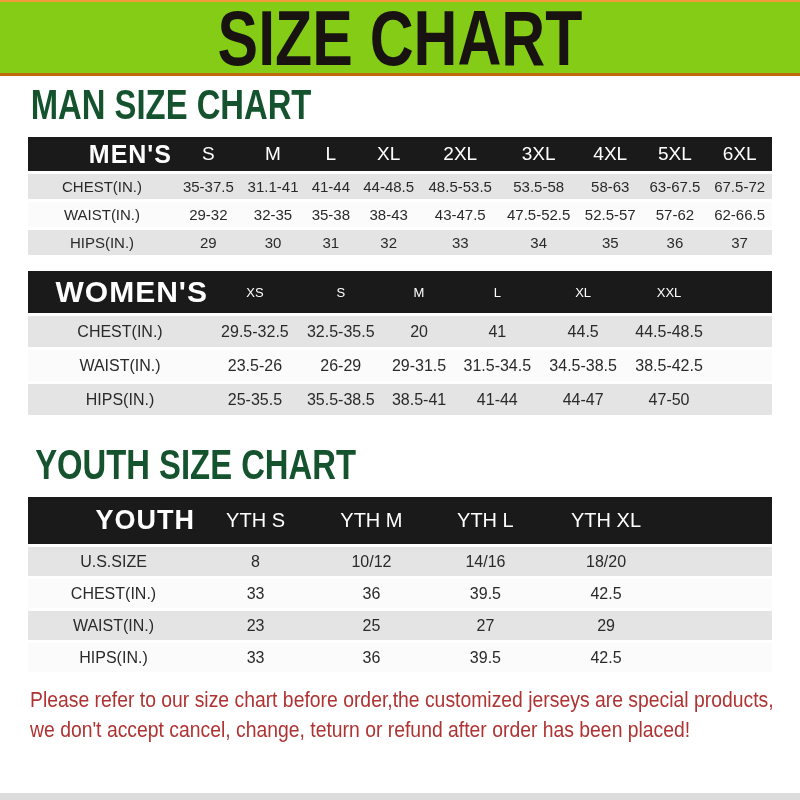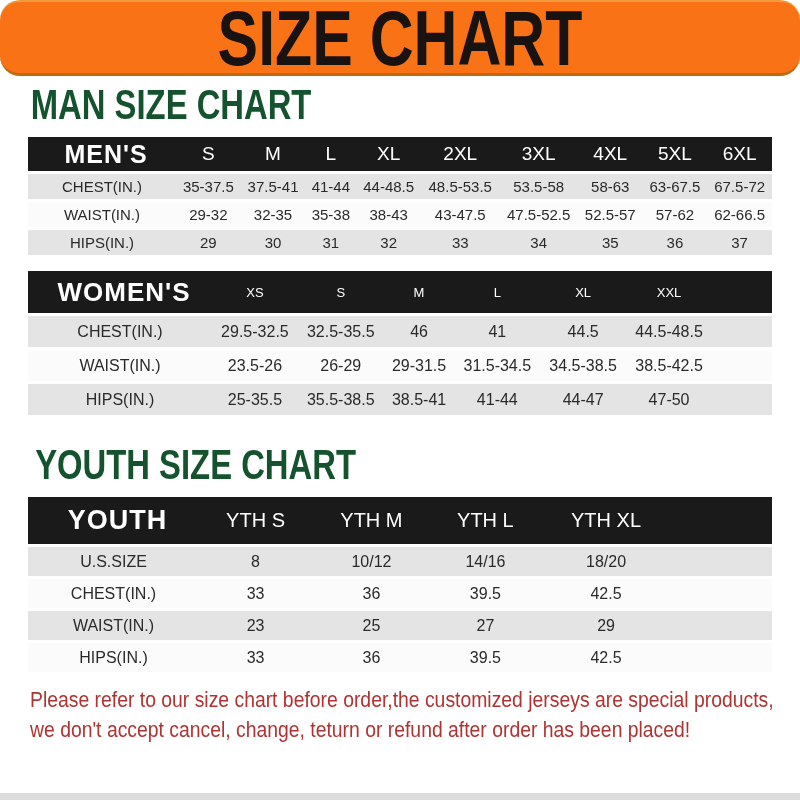--- a/index.html
+++ b/index.html
@@ -6,24 +6,24 @@
   body {
     width:800px; height:800px; position:relative; overflow:hidden;
     background:#ffffff;
     font-family:"Liberation Sans", sans-serif;
     -webkit-font-smoothing:antialiased;
   }
 
   
   .banner {
     height:76px; width:100%; box-sizing:border-box;
-    background:#f97316;
+    background:#84cc16;
     border-top:2px solid #F09A3C;
     border-bottom:3px solid #C06A0D;
-    display:flex; align-items:center; justify-content:center;border-radius:20px;
+    display:flex; align-items:center; justify-content:center;
   }
   .banner-title {
     display:inline-block;
     font-size:76px; font-weight:bold; color:#181310;
     line-height:70px; letter-spacing:0px; white-space:nowrap;
     transform:scale(0.80,1.02); transform-origin:50% 50%;
   }
 
   
   .section-heading {
@@ -44,33 +44,33 @@
     border-collapse:separate; border-spacing:0 3px;
     table-layout:auto;
   }
   .size-table th, .size-table td {
     padding:2px 4px; text-align:center; white-space:nowrap;
   }
   .size-table thead th {
     background:#1A1A1A; color:#ffffff; font-weight:normal;
   }
   .size-table thead th.group-label {
-    text-align:center; padding-left:12px; font-weight:bold; letter-spacing:1px;
+    text-align:right; padding-left:12px; font-weight:bold; letter-spacing:1px;
   }
   .size-table tbody td { color:#2a2a2a; }
   .size-table tbody tr:nth-child(odd)  td { background:#E5E4E4; }
   .size-table tbody tr:nth-child(even) td { background:#FBFBFB; }
 
   
   .table-men thead th { height:30px; font-size:19px; }
   .table-men thead th.group-label { font-size:25px; width:132px; }
   .table-men tbody td { height:21px; font-size:15px; }
   
   .table-women thead th { height:38px; font-size:13px; }
-  .table-women thead th.group-label { font-size:26px; width:168px; }
+  .table-women thead th.group-label { font-size:30px; width:168px; }
   .table-women tbody td { height:27px; font-size:16px; }
   .table-women .spacer-col { width:52px; }
   
   .table-youth thead th { height:43px; font-size:20px; }
   .table-youth thead th.group-label { font-size:27px; width:155px; }
   .table-youth tbody td { height:25px; font-size:16px;margin-left:7px; }
   .table-youth .spacer-col { width:92px; }
 
   
   .note { margin:10px 0 0 30px; }
@@ -111,21 +111,21 @@
           <th>3XL</th>
           <th>4XL</th>
           <th>5XL</th>
           <th>6XL</th>
         </tr>
       </thead>
       <tbody>
         <tr>
           <td class="row-label">CHEST(IN.)</td>
           <td>35-37.5</td>
-          <td>37.5-41</td>
+          <td>31.1-41</td>
           <td>41-44</td>
           <td>44-48.5</td>
           <td>48.5-53.5</td>
           <td>53.5-58</td>
           <td>58-63</td>
           <td>63-67.5</td>
           <td>67.5-72</td>
         </tr>
         <tr>
           <td class="row-label">WAIST(IN.)</td>
@@ -168,21 +168,21 @@
           <th>XL</th>
           <th>XXL</th>
           <th class="spacer-col"></th>
         </tr>
       </thead>
       <tbody>
         <tr>
           <td class="row-label">CHEST(IN.)</td>
           <td>29.5-32.5</td>
           <td>32.5-35.5</td>
-          <td>46</td>
+          <td>20</td>
           <td>41</td>
           <td>44.5</td>
           <td>44.5-48.5</td>
           <td class="spacer-col"></td>
         </tr>
         <tr>
           <td class="row-label">WAIST(IN.)</td>
           <td>23.5-26</td>
           <td>26-29</td>
           <td>29-31.5</td>

